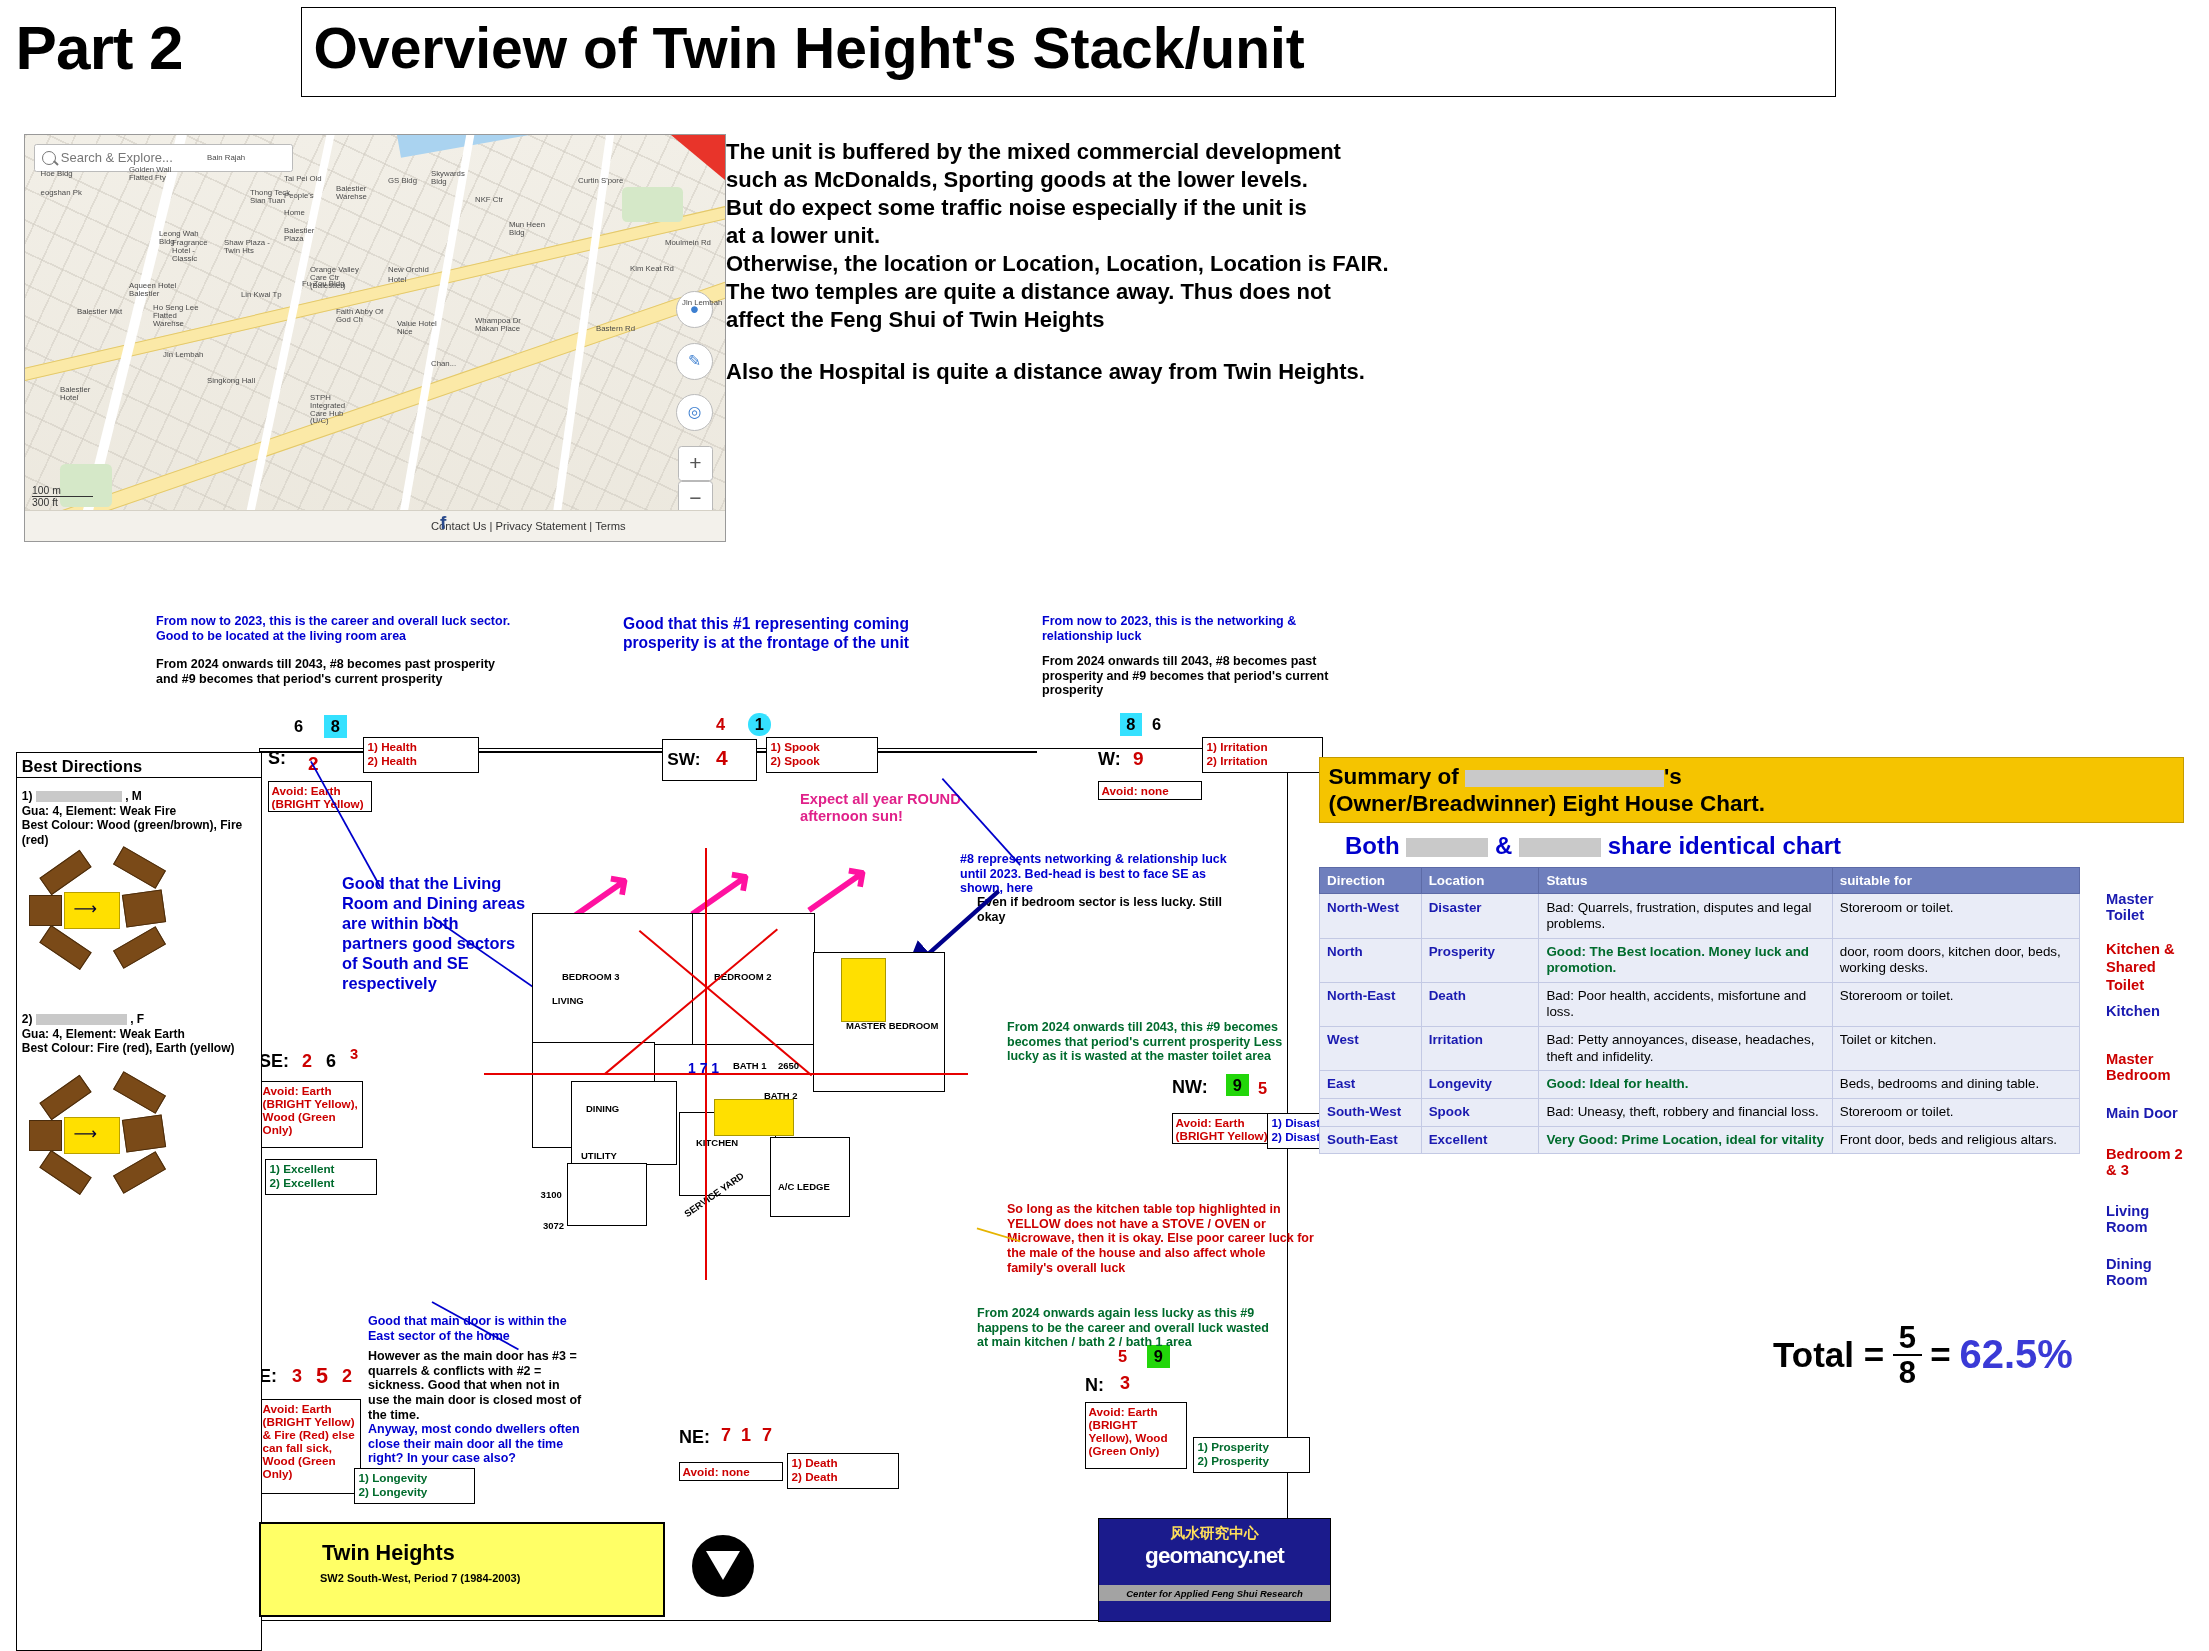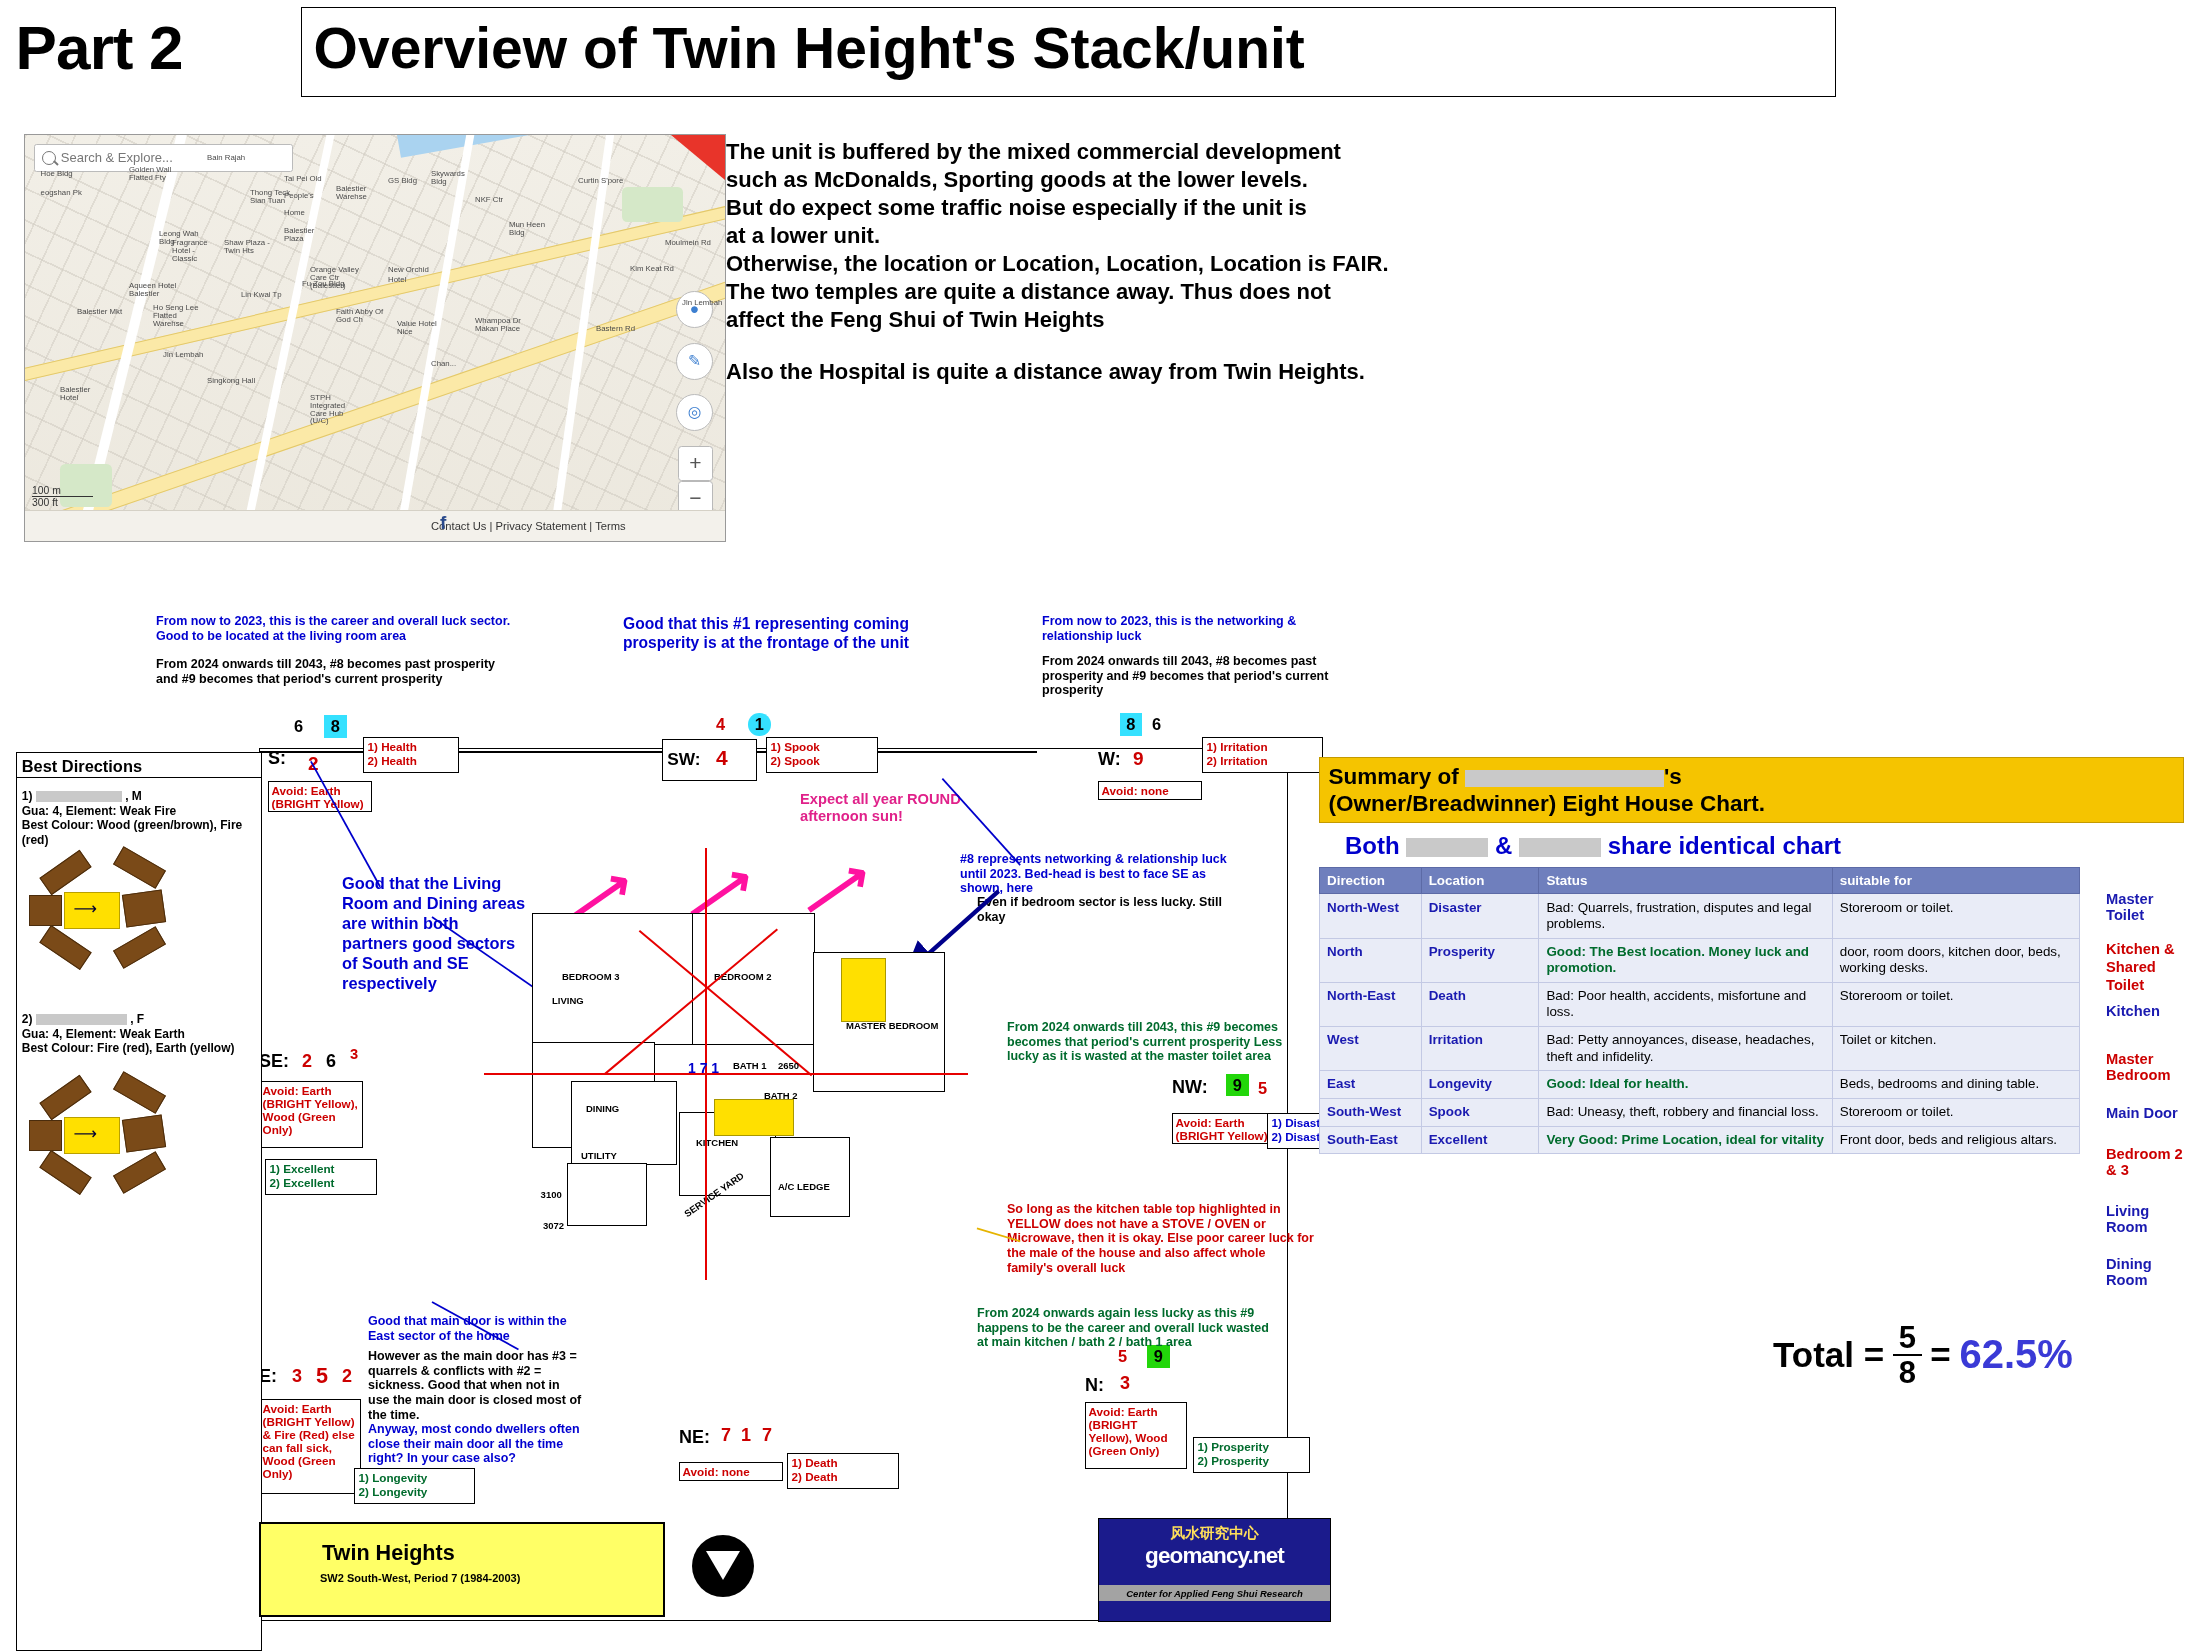--- a/index.html
+++ b/index.html
@@ -216,21 +216,21 @@
 
 <div class="abs" id="frame-outline"></div>
 <div class="hline abs" style="left:259px;top:751px;width:778px;"></div>
 
 <div class="abs" style="left:268px;top:739px;width:225px;height:147px;">
   <div class="lbl" style="left:26px;top:-21.6px;font-size:16.4px;">6</div>
   <div class="sq cyan" style="left:56px;top:-24px;">8</div>
   <div class="lbl" style="left:0;top:8.6px;font-size:18px;">S:</div>
   <div class="lbl" style="left:40px;top:14px;font-size:19px;color:#cc0000;">2</div>
   <div class="avoid" style="left:0;top:42px;width:104px;height:31px;">Avoid: Earth (BRIGHT Yellow)</div>
-  <div class="lst" style="left:95px;top:-1.7px;width:96px;height:36px;color:#cc0000;">
+  <div class="lst" style="left:95px;top:-1.7px;width:116px;height:36px;color:#cc0000;">
     <div>1) Health</div>
     <div>2) Health</div>
   </div>
 </div>
 
 <div class="abs" style="left:662px;top:739px;width:225px;height:104px;">
   <div class="lbl" style="left:54px;top:-24px;font-size:16.4px;color:#cc0000;">4</div>
   <div class="sq cyan" style="left:86px;top:-26px;border-radius:50%;">1</div>
   <div class="dirbox" style="left:0;top:0;width:95px;height:42px;"></div>
   <div class="lbl" style="left:5.2px;top:10.4px;font-size:17.3px;">SW:</div>

